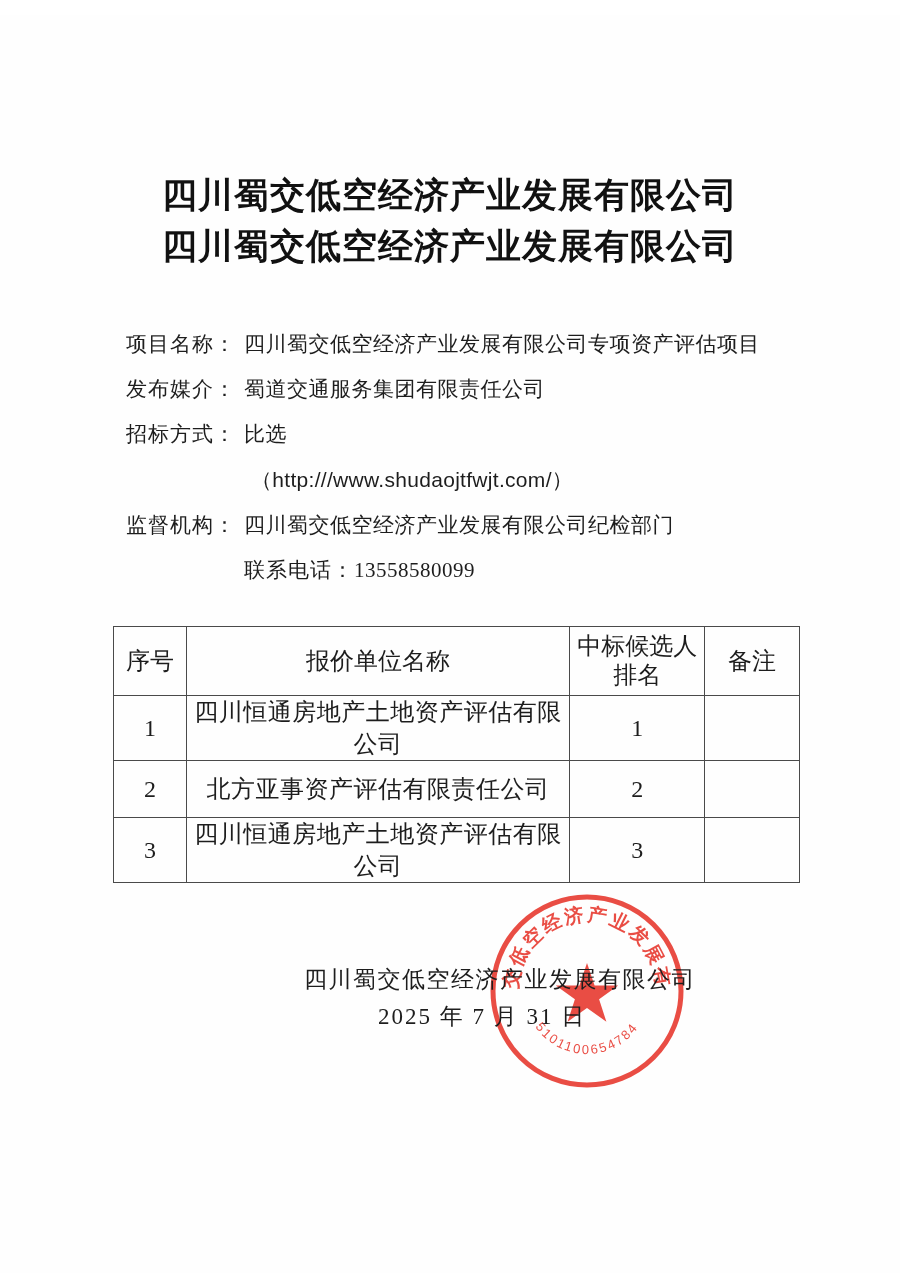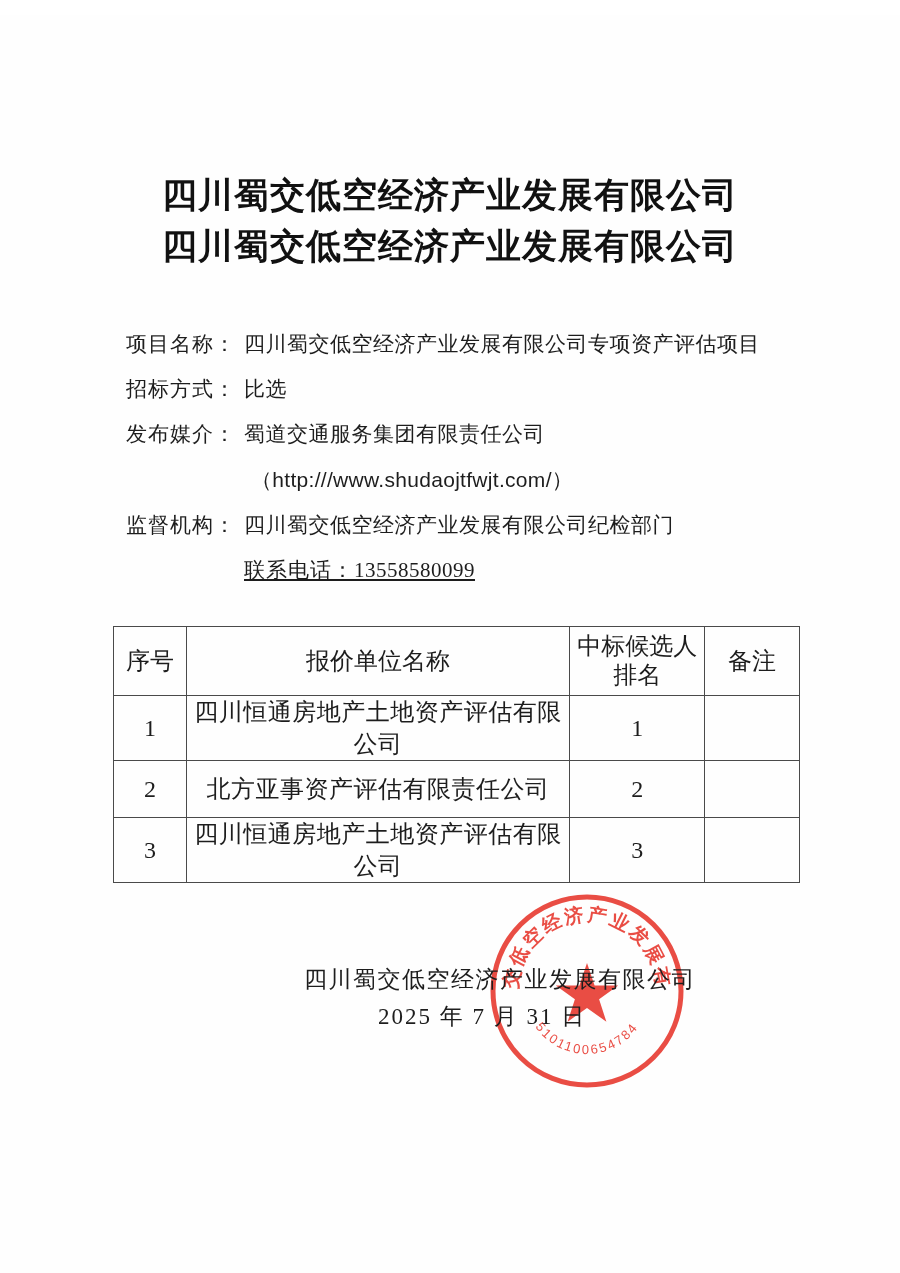--- a/index.html
+++ b/index.html
@@ -65,21 +65,20 @@
     padding-left: 125px;
     letter-spacing: 0.3px;
     white-space: nowrap;
   }
   .url-line .url-text {
     font-family: Liberation Sans, sans-serif;
   }
   .phone-line {
     padding-left: 118px;
     white-space: nowrap;
-    text-decoration: underline;
   }
   .phone-line .phone-label { letter-spacing: 1px; }
   .phone-line .phone-value { letter-spacing: 0.5px; }
 
   
   .bid-table {
     position: absolute;
     left: 113px;
     top: 611px;
     width: 687px;
@@ -153,27 +152,27 @@
   </div>
 
   <div class="fields">
 
     <div class="field-row">
       <span class="field-label">项目名称：</span>
       <span class="field-value">四川蜀交低空经济产业发展有限公司专项资产评估项目</span>
     </div>
 
     <div class="field-row">
+      <span class="field-label">发布媒介：</span>
+      <span class="field-value">蜀道交通服务集团有限责任公司</span>
+    </div>
+
+    <div class="field-row">
       <span class="field-label">招标方式：</span>
       <span class="field-value">比选</span>
-    </div>
-
-    <div class="field-row">
-      <span class="field-label">发布媒介：</span>
-      <span class="field-value">蜀道交通服务集团有限责任公司</span>
     </div>
 
     <div class="url-line">
       <span class="url-text">（http:///www.shudaojtfwjt.com/）</span>
     </div>
 
     <div class="field-row">
       <span class="field-label">监督机构：</span>
       <span class="field-value">四川蜀交低空经济产业发展有限公司纪检部门</span>
     </div>

